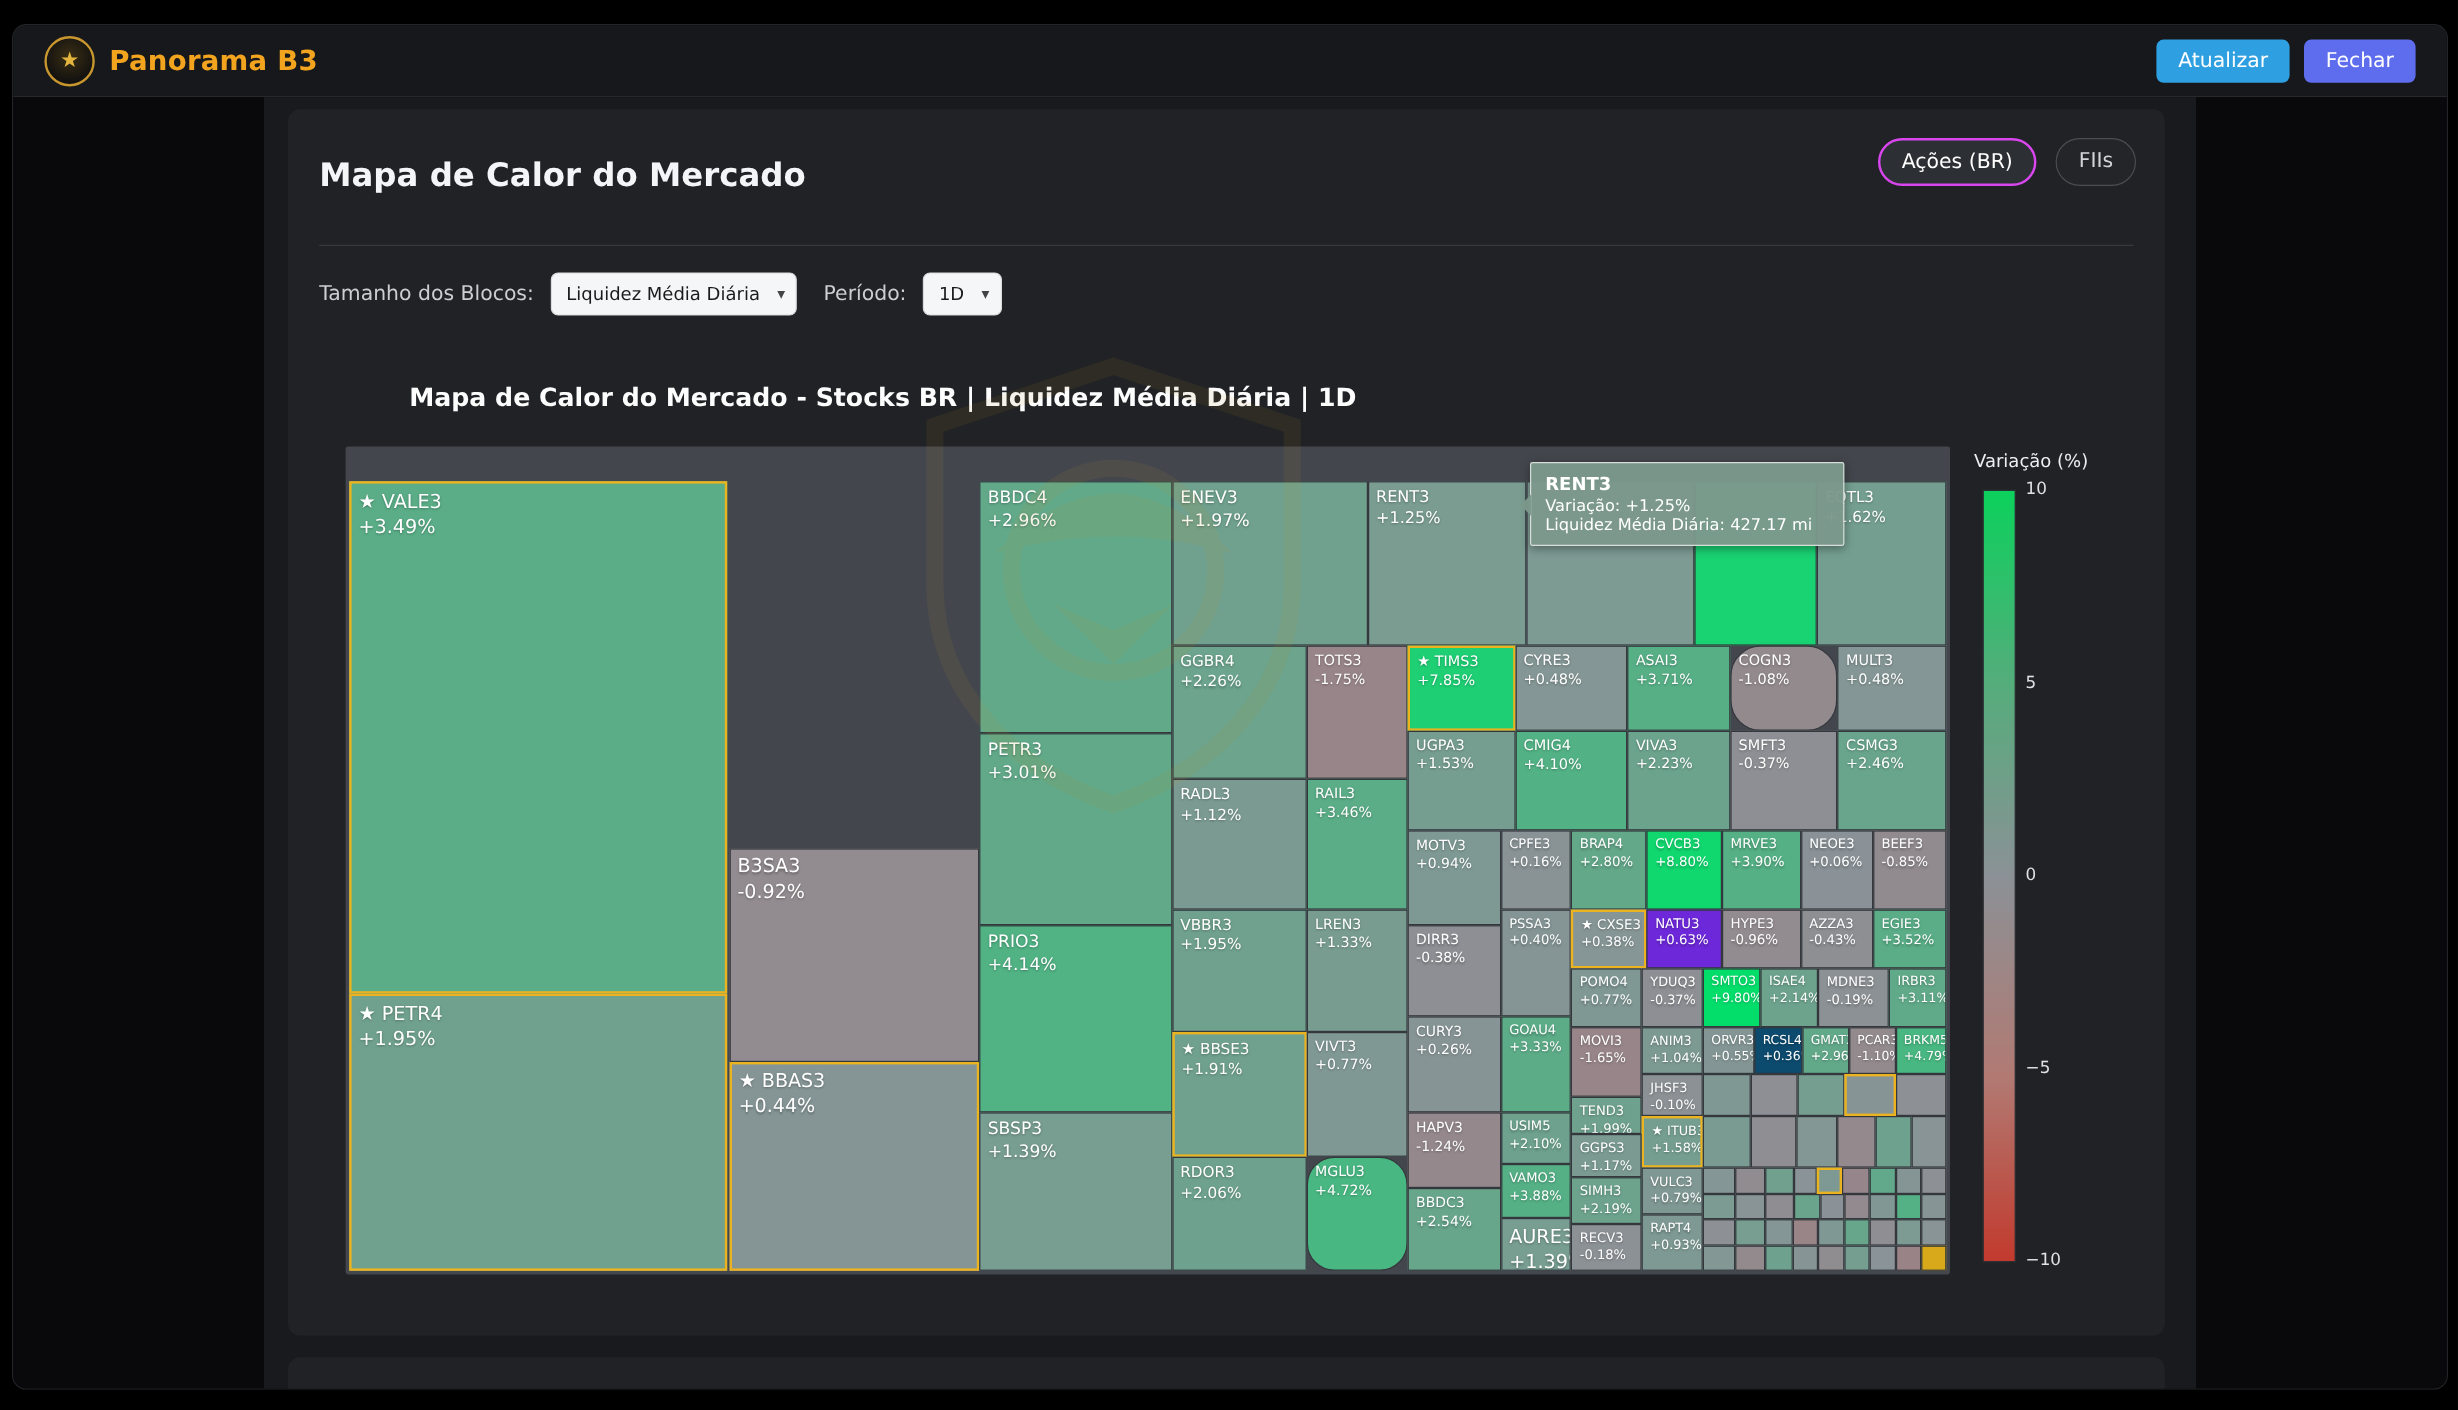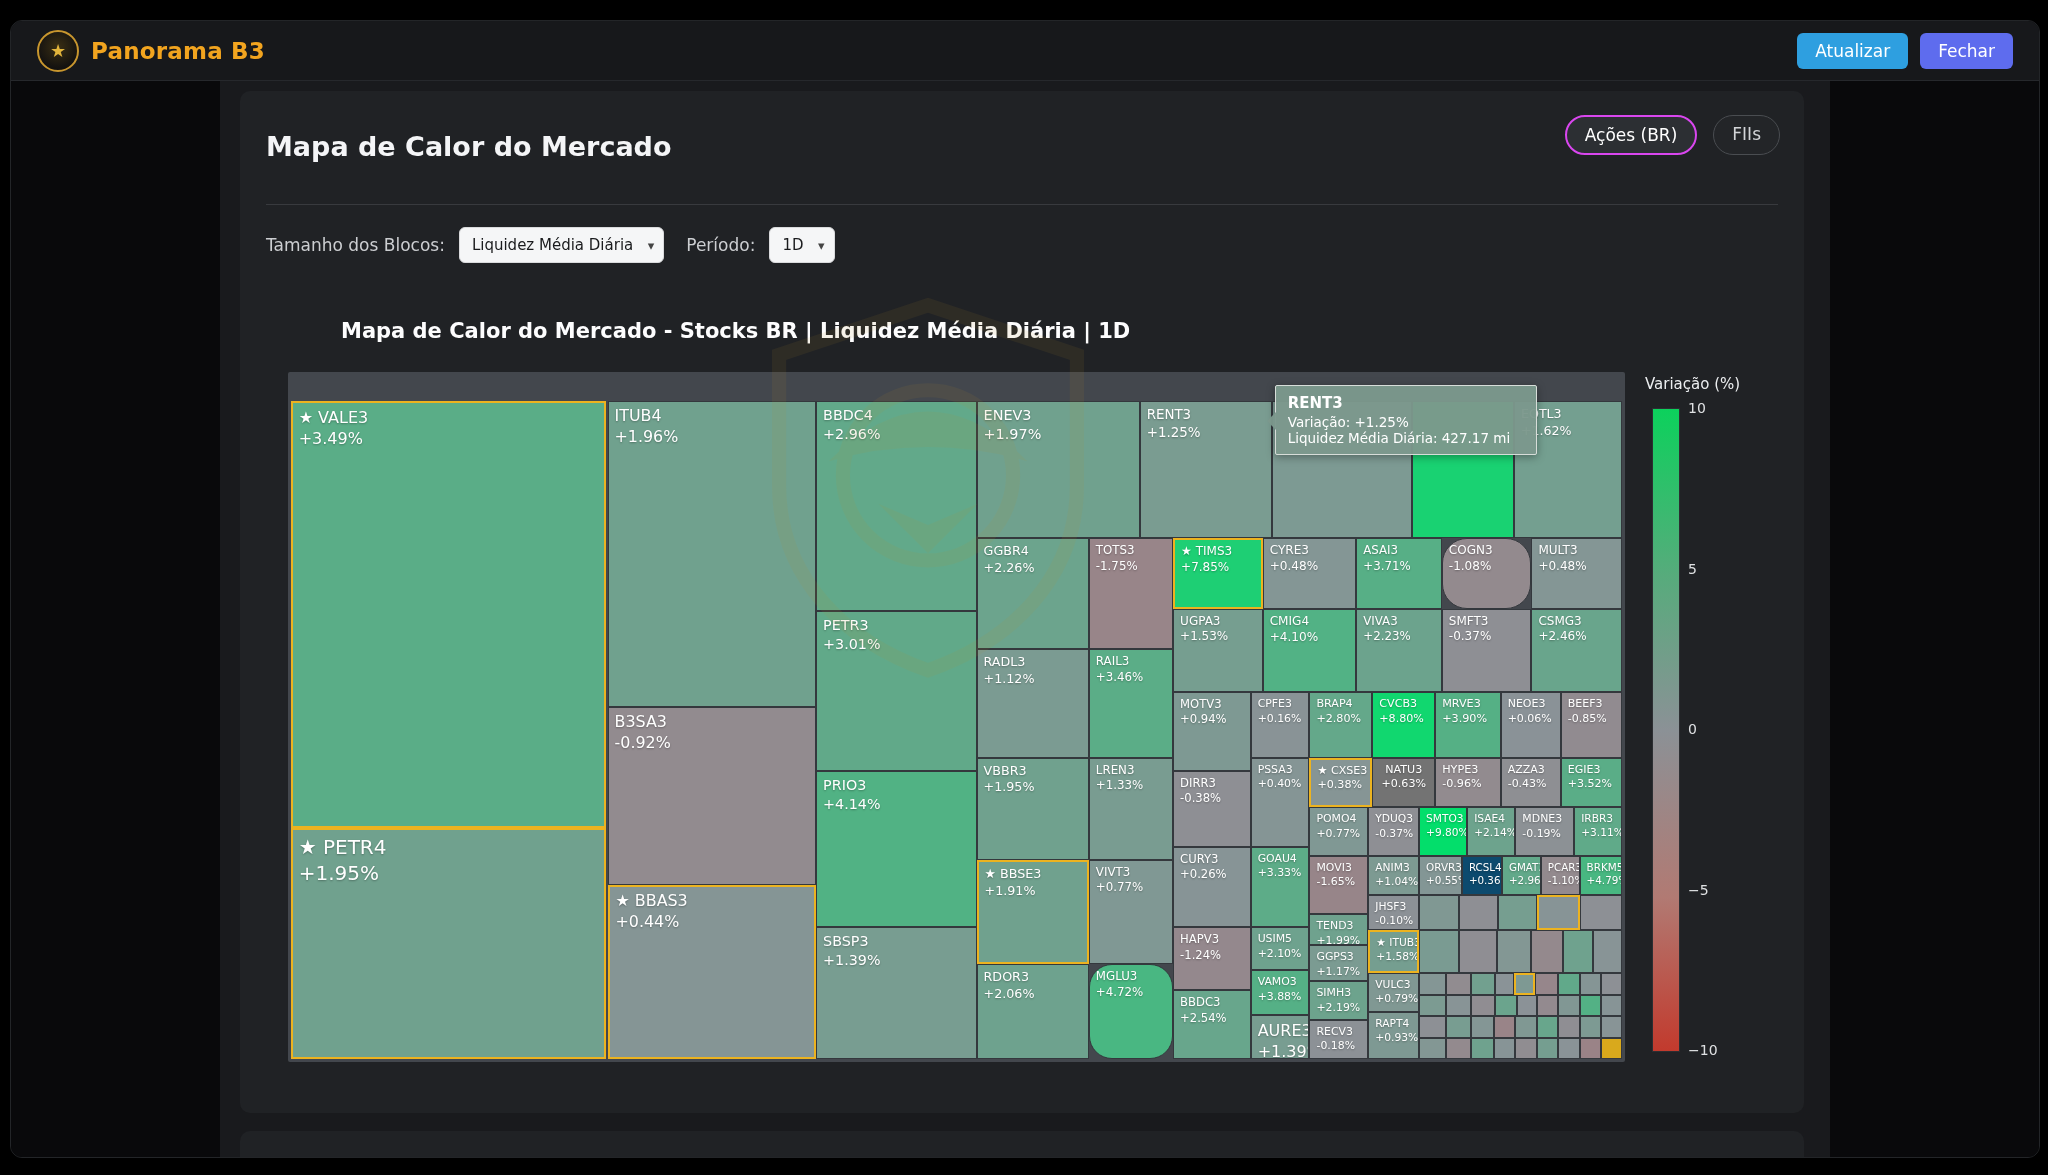--- a/index.html
+++ b/index.html
@@ -92,27 +92,23 @@
         </div>
 
 
         <div class="charttitle">Mapa de Calor do Mercado - Stocks BR | Liquidez Média Diária | 1D</div>
 
         <div class="treemap">
           <div class="tile star" style="left: 0.2%; top: 4.2%; width: 23.6%; height: 61.9%; background: rgb(90, 173, 135); font-size: 16px;">
               <span>★ VALE3</span>
               <span>+3.49%</span>
             </div>
-            <div class="tile star" style="left: 0.2%; top: 66.1%; width: 23.6%; height: 33.5%; background: rgb(112, 161, 142); font-size: 20px;">
+            <div class="tile star" style="left: 0.2%; top: 66.1%; width: 23.6%; height: 33.5%; background: rgb(112, 161, 142); font-size: 16px;">
               <span>★ PETR4</span>
               <span>+1.95%</span>
-            </div>
-            <div class="tile" style="left: 23.9%; top: 4.2%; width: 15.6%; height: 44.3%; background: rgb(112, 161, 142); font-size: 15.9px;">
-              <span>ITUB4</span>
-              <span>+1.96%</span>
             </div>
             <div class="tile" style="left: 23.9%; top: 48.5%; width: 15.6%; height: 25.9%; background: rgb(146, 139, 143); font-size: 15.9px;">
               <span>B3SA3</span>
               <span>-0.92%</span>
             </div>
             <div class="tile star" style="left: 23.9%; top: 74.4%; width: 15.6%; height: 25.2%; background: rgb(133, 149, 149); font-size: 15.9px;">
               <span>★ BBAS3</span>
               <span>+0.44%</span>
             </div>
             <div class="tile" style="left: 39.5%; top: 4.2%; width: 12%; height: 30.5%; background: rgb(98, 169, 138); font-size: 14.3px;">
@@ -258,21 +254,21 @@
               <span>-0.38%</span>
             </div>
             <div class="tile" style="left: 72%; top: 55.9%; width: 4.4%; height: 12.9%; background: rgb(133, 149, 149); font-size: 10.9px;">
               <span>PSSA3</span>
               <span>+0.40%</span>
             </div>
             <div class="tile star" style="left: 76.4%; top: 55.9%; width: 4.7%; height: 7.2%; background: rgb(134, 149, 149); font-size: 11.1px;">
               <span>★ CXSE3</span>
               <span>+0.38%</span>
             </div>
-            <div class="tile" style="left: 81.1%; top: 55.9%; width: 4.7%; height: 7.2%; background: #737373; font-size: 11.1px; text-align: center;">
+            <div class="tile" style="left: 81.1%; top: 55.9%; width: 4.7%; height: 7.2%; background: #6d28d9; font-size: 11.1px;">
               <span>NATU3</span>
               <span>+0.63%</span>
             </div>
             <div class="tile" style="left: 85.8%; top: 55.9%; width: 4.9%; height: 7.2%; background: rgb(146, 139, 143); font-size: 11.2px;">
               <span>HYPE3</span>
               <span>-0.96%</span>
             </div>
             <div class="tile" style="left: 90.7%; top: 55.9%; width: 4.5%; height: 7.2%; background: rgb(142, 143, 147); font-size: 11px;">
               <span>AZZA3</span>
               <span>-0.43%</span>

